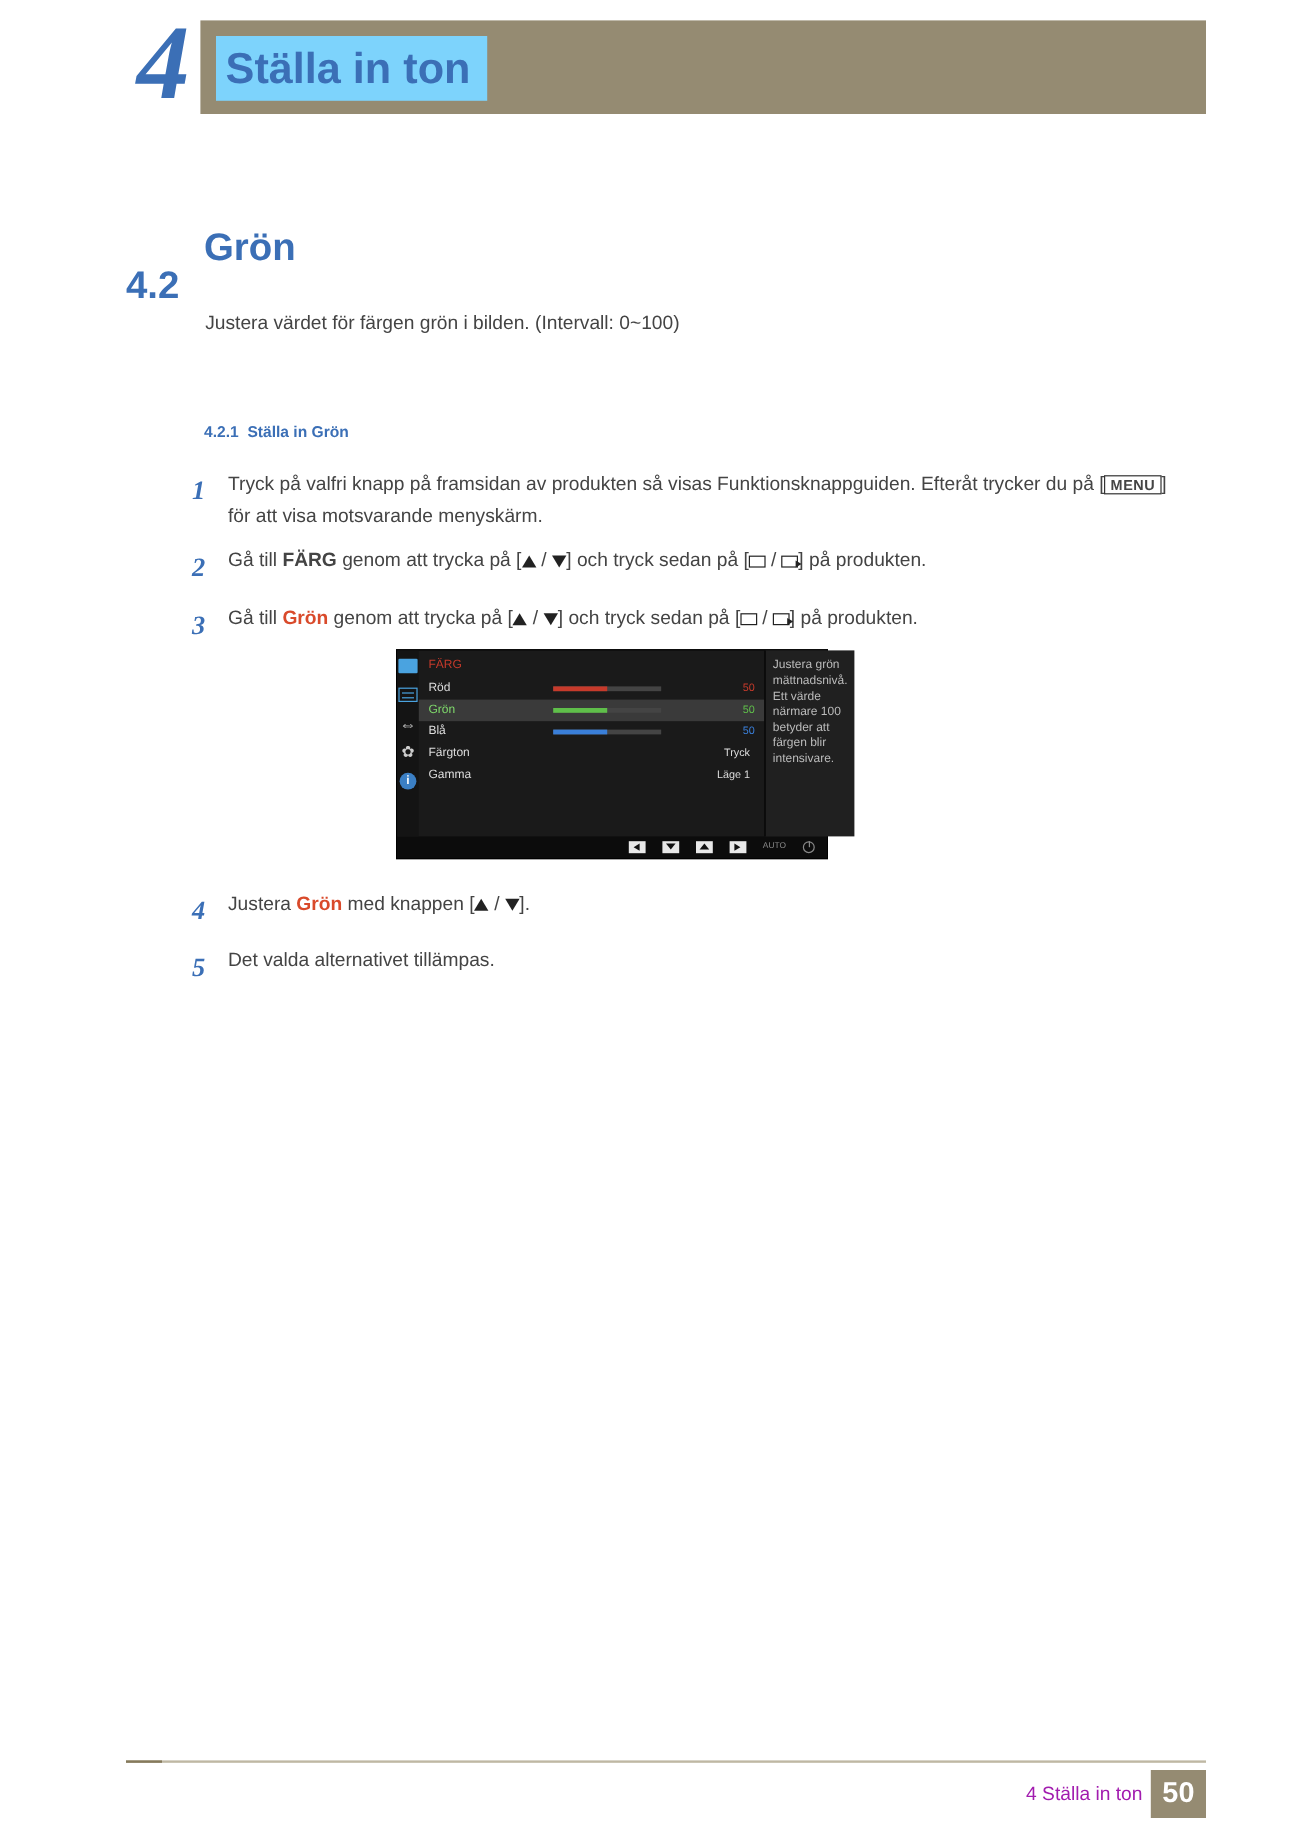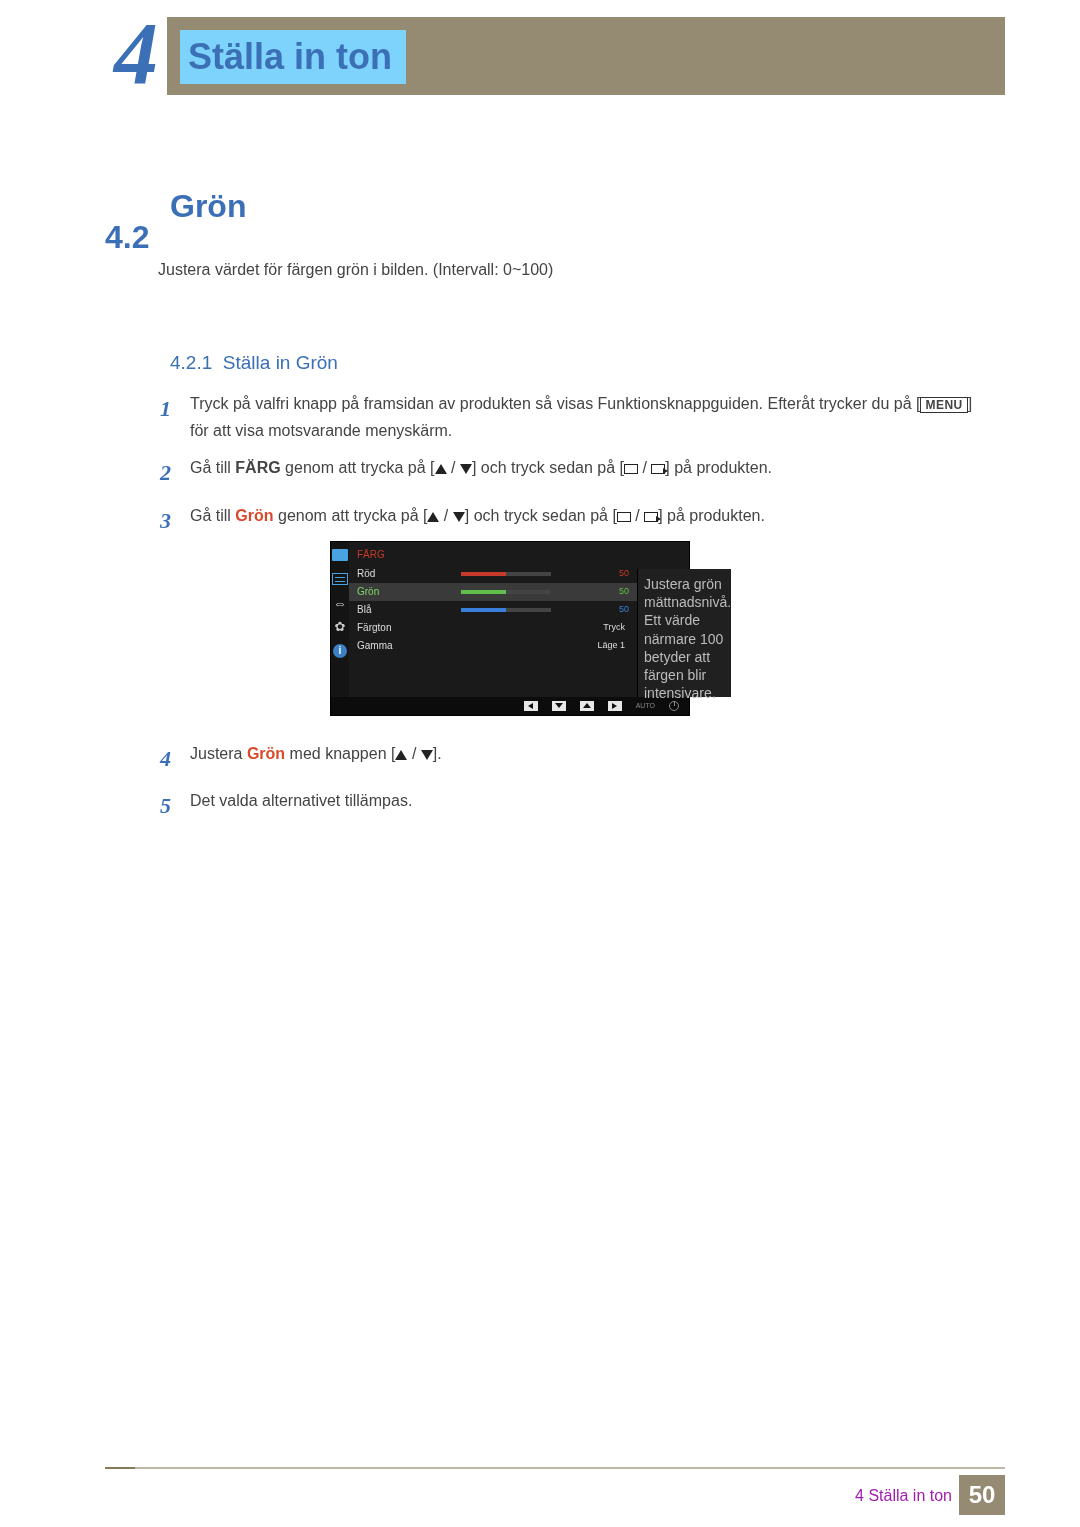--- a/index.html
+++ b/index.html
@@ -51,32 +51,32 @@
   }
   .section-title {
     position: absolute;
     top: 188px; left: 170px;
     font-size: 32px;
     color: #3b6fb6;
     font-weight: bold;
   }
   .intro {
     position: absolute;
-    top: 258px; left: 158px; right: 90px;
+    top: 258px; left: 171px; right: 90px;
     font-size: 16px;
     line-height: 1.5;
     color: #444;
   }
   .intro p { margin-bottom: 18px; }
   .subsection {
     position: absolute;
     top: 352px; left: 170px;
-    font-size: 19px;
-    color: #3b6fb6;
-    font-weight: normal;
+    font-size: 13px;
+    color: #3b6fb6;
+    font-weight: bold;
   }
   .steps {
     position: absolute;
     top: 390px; left: 160px; right: 90px;
   }
   .step {
     display: flex;
     margin-bottom: 10px;
     font-size: 16px;
     line-height: 1.7;
@@ -177,25 +177,24 @@
   .osd-row .bar {
     width:90px; height:4px; background:#444; position:relative; margin-right:6px;
   }
   .osd-row .bar .fill { position:absolute; left:0; top:0; bottom:0; }
   .osd-row .val { width:28px; text-align:right; font-size:9px;}
   .osd-row .valtext { flex:1; text-align:right; padding-right:4px; font-size:9px;}
   .osd-side {
     width: 94px;
     background:#202020;
     padding:6px;
-    font-size:14px;
+    font-size:10px;
     line-height:1.3;
     color:#bbb;
     border-left:1px solid #000;
-    margin-top:27px;
   }
   .osd-nav {
     height:18px; background:#0c0c0c;
     display:flex; justify-content:flex-end; align-items:center;
     gap:14px; padding:0 10px;
   }
   .osd-nav .nbtn {
     width:14px;height:10px;background:#e8e8e8;
     display:flex;align-items:center;justify-content:center;
   }

